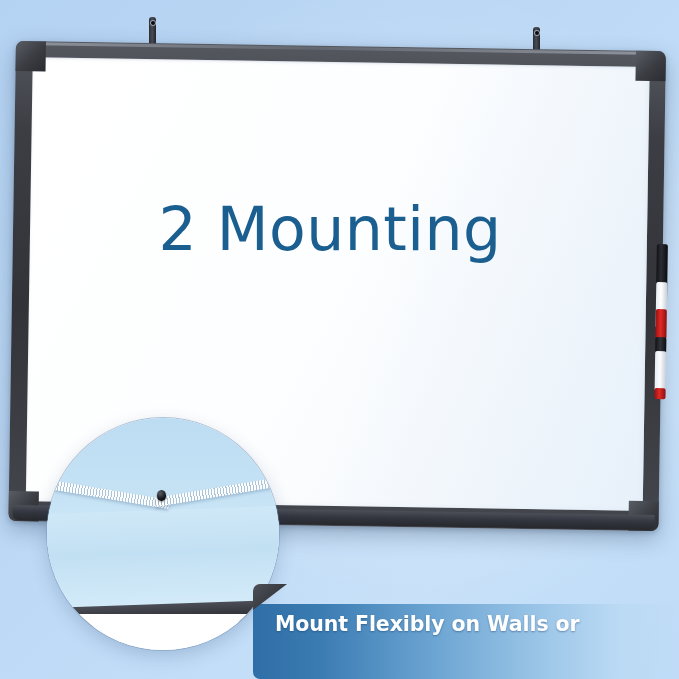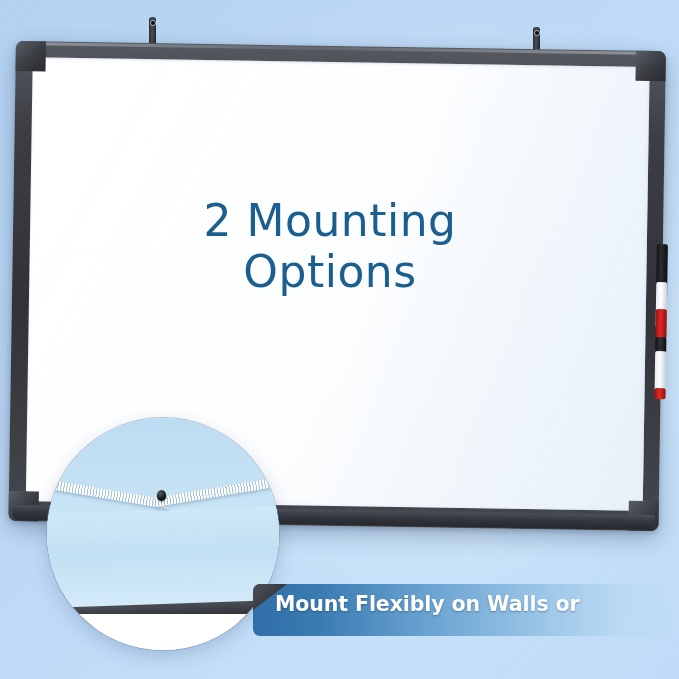--- a/index.html
+++ b/index.html
@@ -153,21 +153,21 @@
 
   
   #headline {
     position: absolute;
     left: 60px;
     top: 196px;
     width: 540px;
     text-align: center;
     color: #1a5f8f;
     font-family: "DejaVu Sans", sans-serif;
-    font-size: 44px;
+    font-size: 60px;
     line-height: 1.12;
     font-weight: 400;
     letter-spacing: 0.5px;
   }
   #headline .ln { display: block; }
   #headline .ln2 { margin-top: 2px; }
 
   
   #magnifier {
     position: absolute;
@@ -241,23 +241,23 @@
     height: 11px;
     border-radius: 50% 50% 45% 45%;
     background: radial-gradient(circle at 35% 30%, #5a5d64 0%, #14161a 60%, #05060a 100%);
     box-shadow: 0 1px 2px rgba(0,0,0,0.4);
   }
 
   
   #caption-band {
     position: absolute;
     left: 253px;
-    top: 584px;
+    top: 604px;
     width: 426px;
-    height: 52px;
+    height: 75px;
     border-radius: 7px 0 0 7px;
     background: linear-gradient(90deg,
         #2f6ea6 0%,
         #3b7cb3 16%,
         #6ba4d2 42%,
         #9cc6e8 68%,
         #bbdaf4 86%,
         rgba(190,218,244,0) 100%);
   }
   #caption-text {
@@ -320,21 +320,20 @@
     <div class="marker" id="marker-black"></div>
     <div class="marker" id="marker-white"></div>
     <div class="marker" id="marker-red"></div>
     <div class="marker" id="marker-black2"></div>
     <div class="marker" id="marker-white2"></div>
     <div class="marker" id="marker-red2"></div>
   </div>
 
   <div id="headline">
     <span class="ln ln1">2 Mounting</span>
-    <span class="ln ln2">Options</span>
   </div>
 
   <div id="magnifier">
     <div class="mag-sky"></div>
     <div class="mag-panel"></div>
     <div class="wire" id="wire-left"></div>
     <div class="wire" id="wire-right"></div>
     <div id="hook-point"></div>
     <div class="mag-rail"></div>
     <div class="mag-floor"></div>

